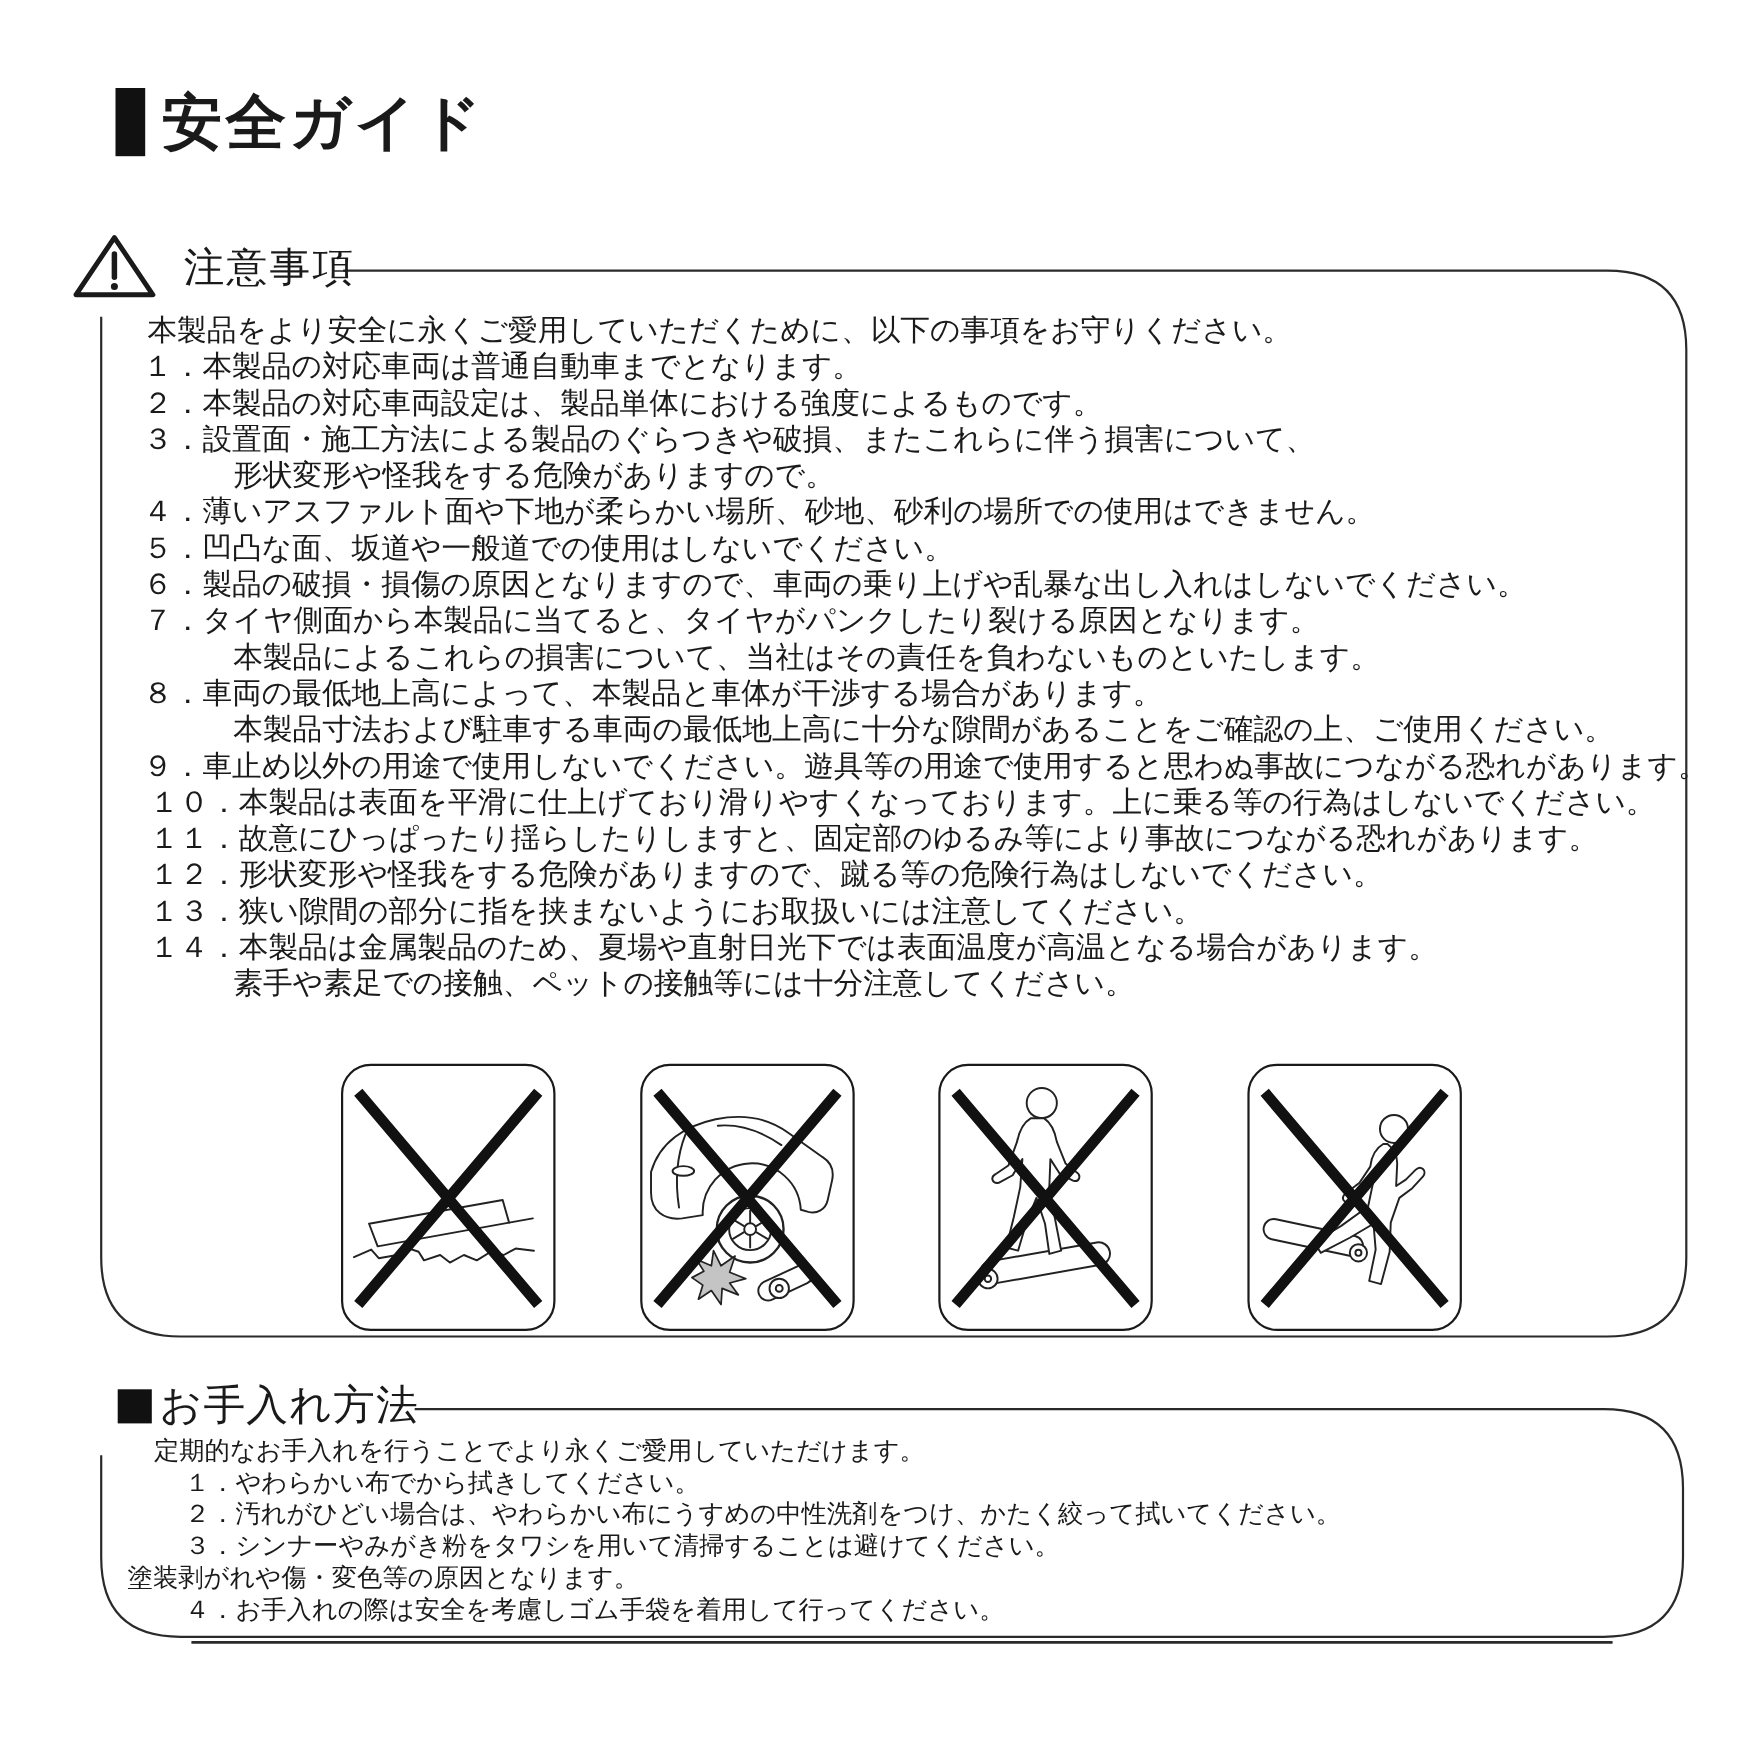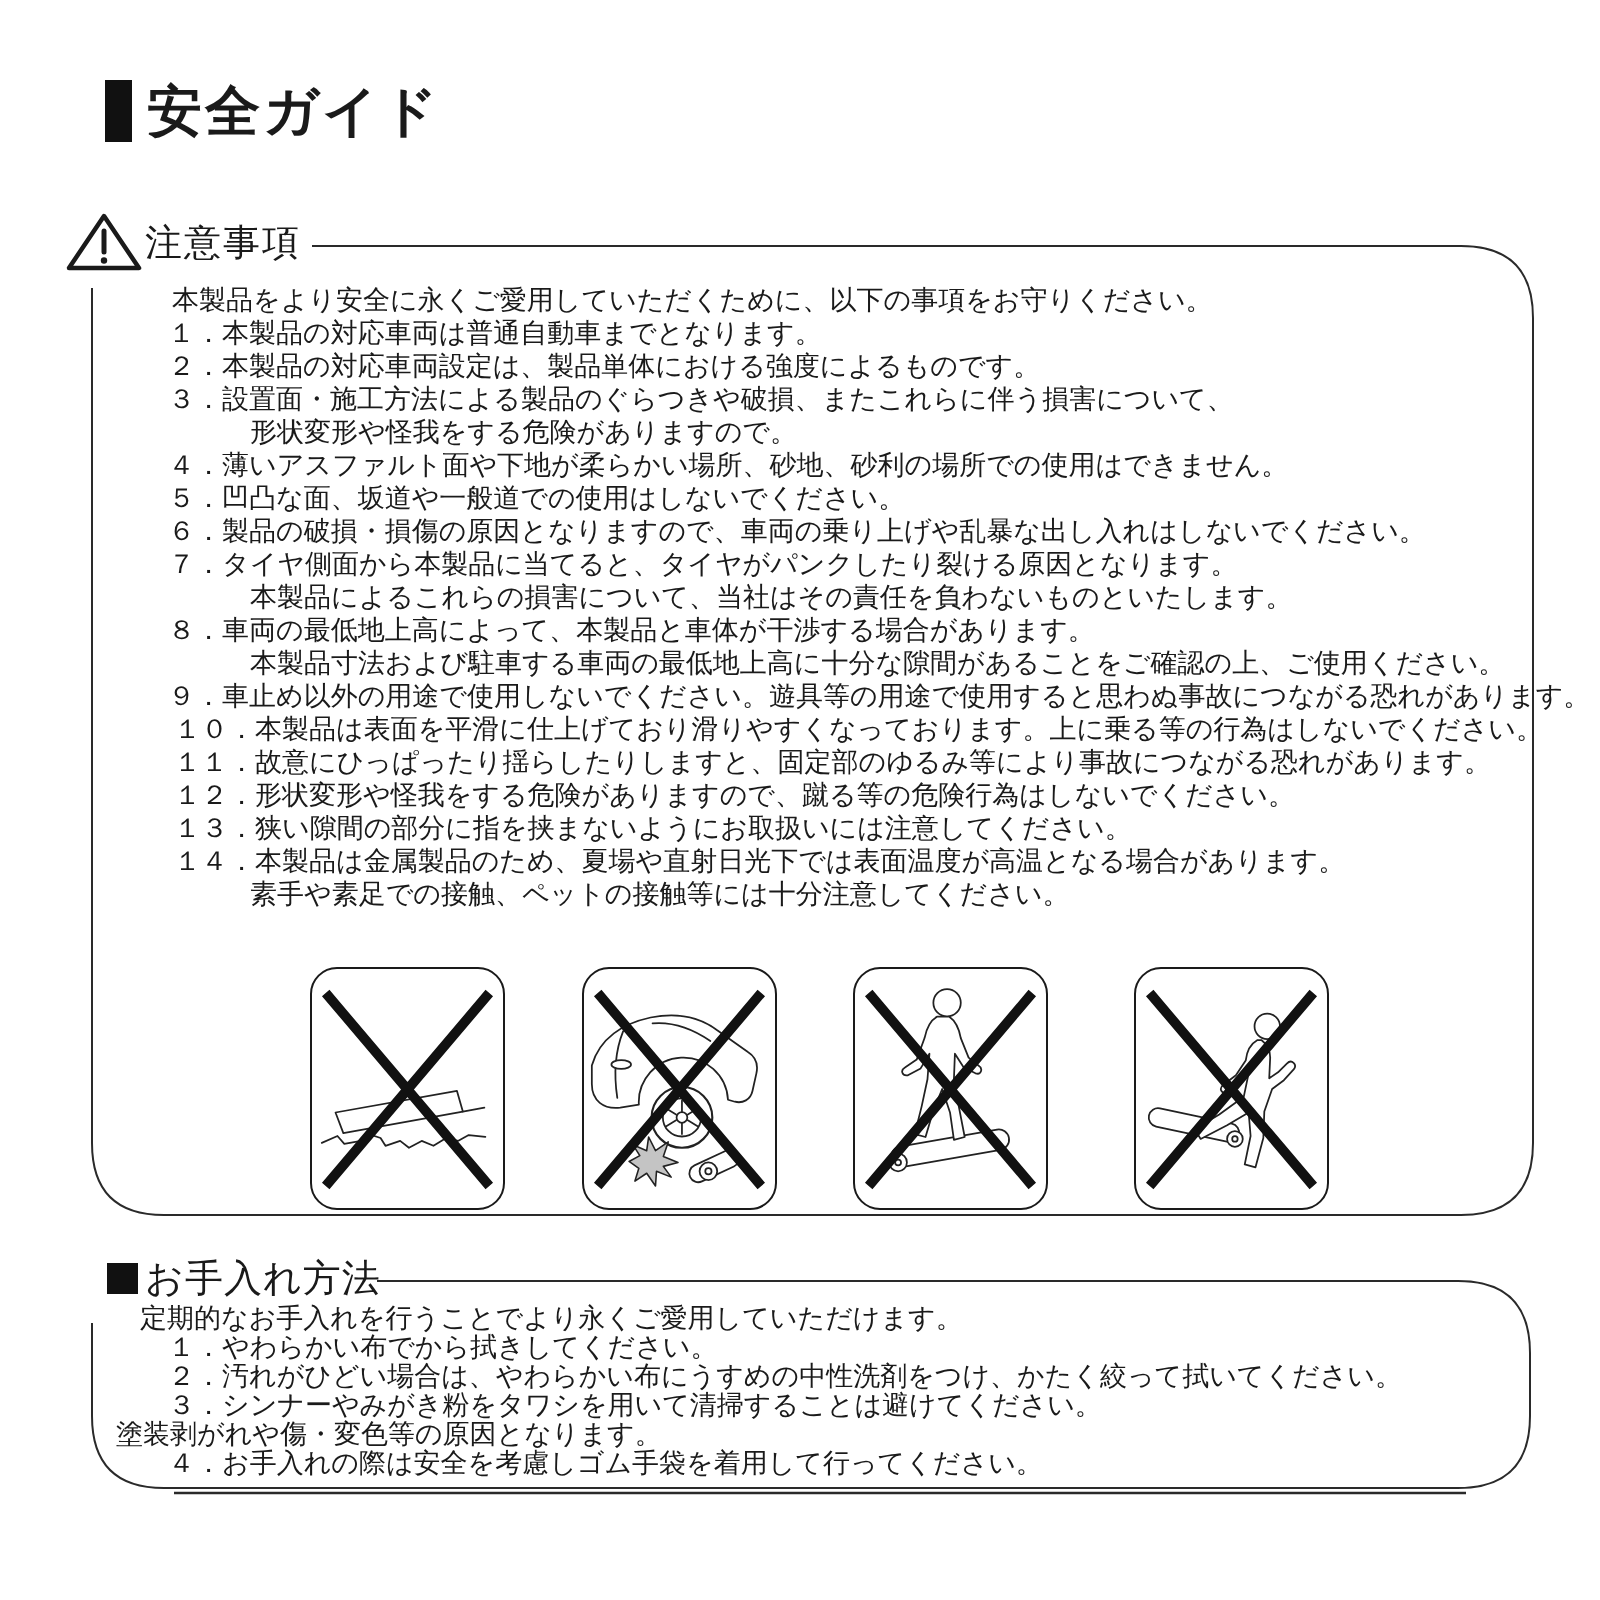--- a/index.html
+++ b/index.html
@@ -13,46 +13,46 @@
 
   
   .doc-title{position:absolute;left:105px;top:80px;display:flex;align-items:center;gap:15px;}
   .title-bar{width:27px;height:62px;background:#111;}
   .title-text{font-size:55px;font-weight:bold;letter-spacing:3px;line-height:1;margin:0;}
 
   
   .frame-svg{position:absolute;left:0;top:0;width:1600px;height:1600px;pointer-events:none;}
 
   
-  .caution-header{position:absolute;left:64px;top:211px;display:flex;align-items:center;gap:1px;}
+  .caution-header{position:absolute;left:64px;top:211px;display:flex;align-items:center;gap:23px;}
   .caution-heading{font-size:37px;font-weight:400;letter-spacing:2px;line-height:1;}
 
   
-  .caution-lines{position:absolute;left:0;top:284px;width:1545px;font-size:27px;line-height:33px;white-space:nowrap;padding-left:38px;}
+  .caution-lines{position:absolute;left:0;top:284px;width:1545px;font-size:27px;line-height:33px;white-space:nowrap;}
   .cl{height:33px;}
   .cl.intro{padding-left:134px;}
   .cl.item{padding-left:130px;}
   .cl.item-w{padding-left:136px;}
   .cl.cont{padding-left:212px;}
 
   
   .pro-box{
     position:absolute;top:967px;width:195px;height:243px;box-sizing:border-box;
     border:2.5px solid #1a1a1a;border-radius:27px;background:#fff;
   }
   .pro-box svg{display:block;width:100%;height:100%;}
   .pb1{left:310px;} .pb2{left:582px;} .pb3{left:853px;} .pb4{left:1134px;}
 
   
   .care-header{position:absolute;left:107px;top:1259px;display:flex;align-items:center;gap:7px;}
   .care-square{width:31px;height:31px;background:#111;}
   .care-heading{font-size:38px;font-weight:400;letter-spacing:1px;line-height:1;}
 
   
-  .care-lines{position:absolute;left:0;top:1304px;width:1530px;font-size:27px;line-height:29px;white-space:nowrap;font-family:Liberation Serif, serif;}
+  .care-lines{position:absolute;left:0;top:1304px;width:1530px;font-size:23px;line-height:29px;white-space:nowrap;font-family:Liberation Serif, serif;}
   .rl{height:29px;}
   .rl.intro{padding-left:140px;}
   .rl.item{padding-left:168px;}
   .rl.cont{padding-left:116px;}
 </style>
 </head>
 <body>
 
 <div class="page">
 

